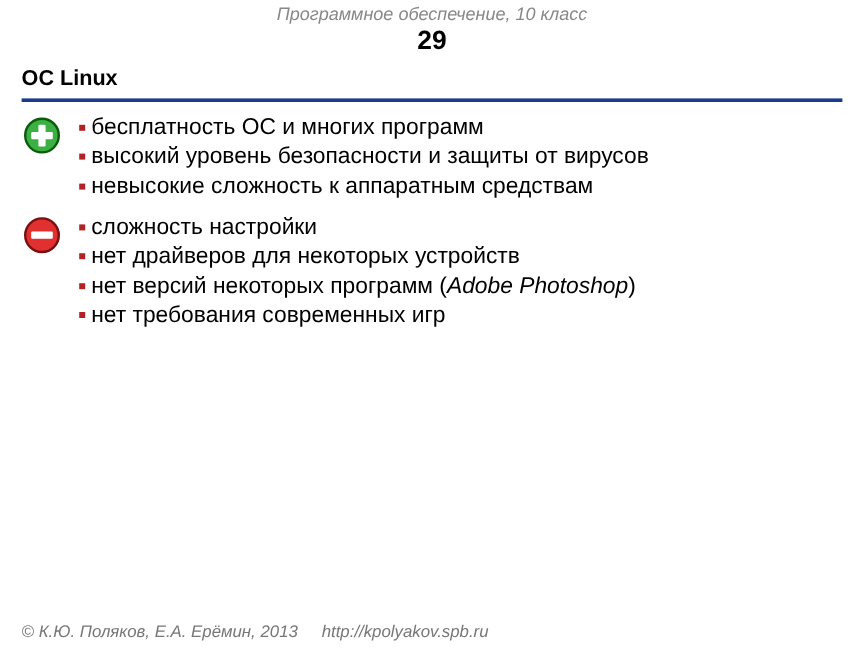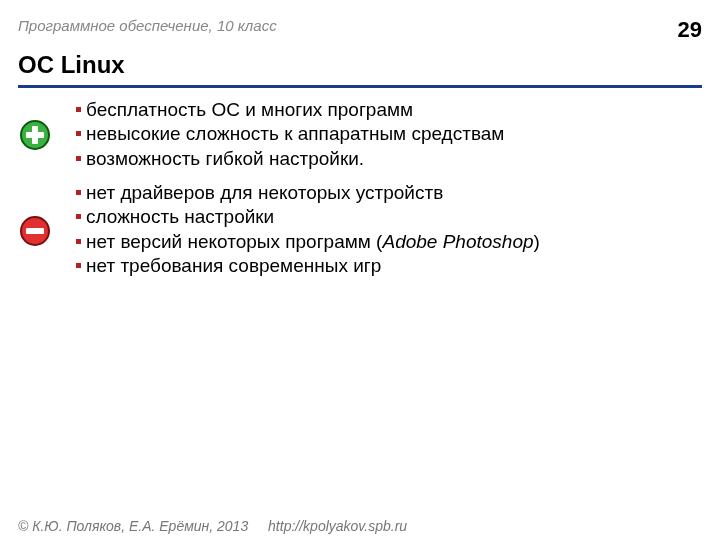--- a/index.html
+++ b/index.html
@@ -6,51 +6,52 @@
   html, body { width: 720px; height: 540px; }
   body {
     font-family: Arial, Helvetica, sans-serif;
     background: #fff;
     position: relative;
     color: #000;
   }
   .header {
     display: flex;
     justify-content: space-between;
-    align-items: flex-start;
-    padding: 17px 18px 0 18px;
+    align-items: center;
+    padding: 4px 18px 0 18px;
     font-style: italic;
     color: #888;
     font-size: 15px;
+    flex-direction: column;
   }
   .page-num {
     font-style: normal;
     color: #000;
     font-weight: bold;
     font-size: 22px;
   }
   .title-block { padding: 8px 18px 0 18px; }
   .title {
-    font-size: 24px;
+    font-size: 18px;
     font-weight: bold;
     color: #000;
     padding-bottom: 4px;
   }
   .rule {
     border: none;
     border-top: 3px solid #1a3a8f;
     margin-top: 2px;
   }
   .content {
     padding: 10px 18px 0 18px;
   }
   .section {
     display: flex;
-    align-items: center;
-    gap: 24px;
+    align-items: flex-start;
+    gap: 14px;
     margin-bottom: 10px;
   }
   .icon-wrap {
     width: 34px;
     flex: 0 0 34px;
     display: flex;
     justify-content: center;
     padding-top: 2px;
   }
   .bullets {
@@ -102,35 +103,35 @@
   <div class="section">
     <div class="icon-wrap">
       <svg width="32" height="32" viewBox="0 0 32 32">
         <circle cx="16" cy="16" r="14" fill="#3cb043" stroke="#0a5c0a" stroke-width="2"></circle>
         <rect x="7" y="13" width="18" height="6" rx="1" fill="#fff"></rect>
         <rect x="13" y="7" width="6" height="18" rx="1" fill="#fff"></rect>
       </svg>
     </div>
     <ul class="bullets">
       <li>бесплатность ОС и многих программ</li>
+      <li>высокий уровень безопасности и защиты от вирусов</li>
       <li>невысокие сложность к аппаратным средствам</li>
-      <li>возможность гибкой настройки.</li>
     </ul>
   </div>
 
   <div class="section">
     <div class="icon-wrap">
       <svg width="32" height="32" viewBox="0 0 32 32">
         <circle cx="16" cy="16" r="14" fill="#e03030" stroke="#7a0f0f" stroke-width="2"></circle>
         <rect x="7" y="13" width="18" height="6" rx="1" fill="#fff"></rect>
       </svg>
     </div>
     <ul class="bullets">
+      <li>сложность настройки</li>
       <li>нет драйверов для некоторых устройств</li>
-      <li>сложность настройки</li>
       <li>
         <span>нет версий некоторых программ (</span><span class="ital">Adobe Photoshop</span><span>)</span>
       </li>
       <li>нет требования современных игр</li>
     </ul>
   </div>
 
 </div>
 
 <div class="footer">

